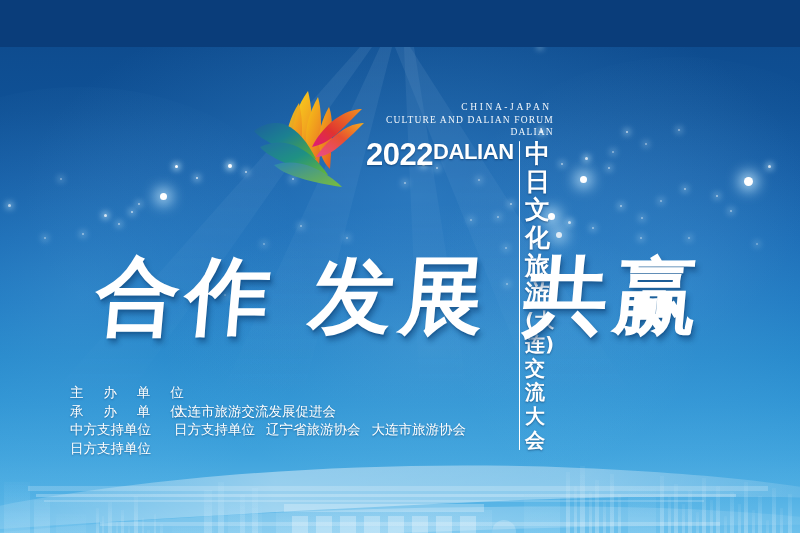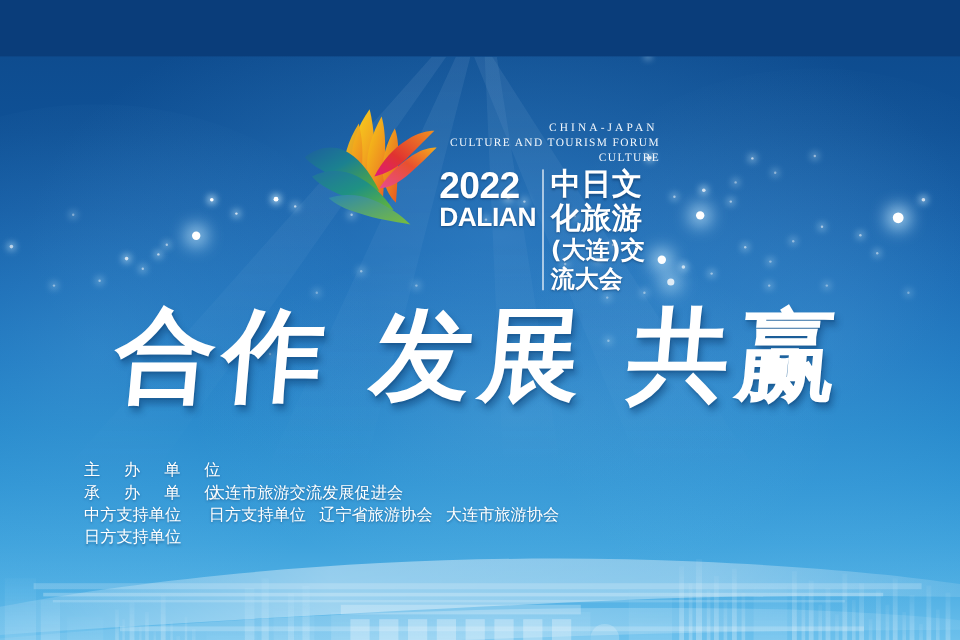--- a/index.html
+++ b/index.html
@@ -105,21 +105,21 @@
     font-size: 9.5px;
     letter-spacing: 1.15px;
     text-align: right;
     padding-right: 2px;
     color: #f2f7fc;
     line-height: 1.3;
     margin-bottom: 1px;
   }
   .title-row { display: flex; align-items: stretch; }
   .title-left {
-    display: flex; flex-direction: column; align-items: flex-start;
+    display: flex; align-items: flex-start;
     padding-right: 5px;
   }
   .year {
     font-family: "Liberation Sans", sans-serif;
     font-weight: bold;
     font-size: 31px;
     line-height: 29px;
     letter-spacing: -0.5px;
     color: #ffffff;
     text-shadow: 0 1px 2px rgba(4,38,78,0.55);
@@ -463,21 +463,21 @@
       <path d="M60 62 C66 50 76 38 88 31 C96 26 104 24 110 24 C104 30 96 38 88 46 C80 54 70 60 60 62 Z" fill="url(#r1)"></path>
       <path d="M64 72 C72 60 84 48 96 42 C102 39 108 38 112 38 C106 44 98 52 90 59 C81 67 72 72 64 72 Z" fill="url(#r2)"></path>
 
       <path d="M2 46 C12 38 24 36 34 40 C46 45 56 58 64 74 C52 72 38 68 26 62 C14 56 6 51 2 46 Z" fill="url(#g1)"></path>
       <path d="M8 62 C20 56 34 56 46 62 C58 68 68 78 76 90 C62 88 46 84 33 78 C20 72 12 67 8 62 Z" fill="url(#g2)"></path>
       <path d="M22 80 C34 76 48 77 60 82 C72 87 82 94 90 102 C76 100 60 97 48 93 C35 89 27 85 22 80 Z" fill="url(#g3)"></path>
     </svg>
 
     <div class="lockup-text">
       <div class="eng-line1">CHINA-JAPAN</div>
-      <div class="eng-line2">CULTURE AND TOURISM FORUM CULTURE</div>
+      <div class="eng-line2">CULTURE AND DALIAN FORUM DALIAN</div>
       <div class="title-row">
         <div class="title-left">
           <div class="year">2022</div>
           <div class="acronym">DALIAN</div>
         </div>
         <div class="divider-bar"></div>
         <div class="title-right">
           <div class="cn-main">中日文化旅游</div>
           <div class="cn-sub">(大连)交流大会</div>
         </div>

